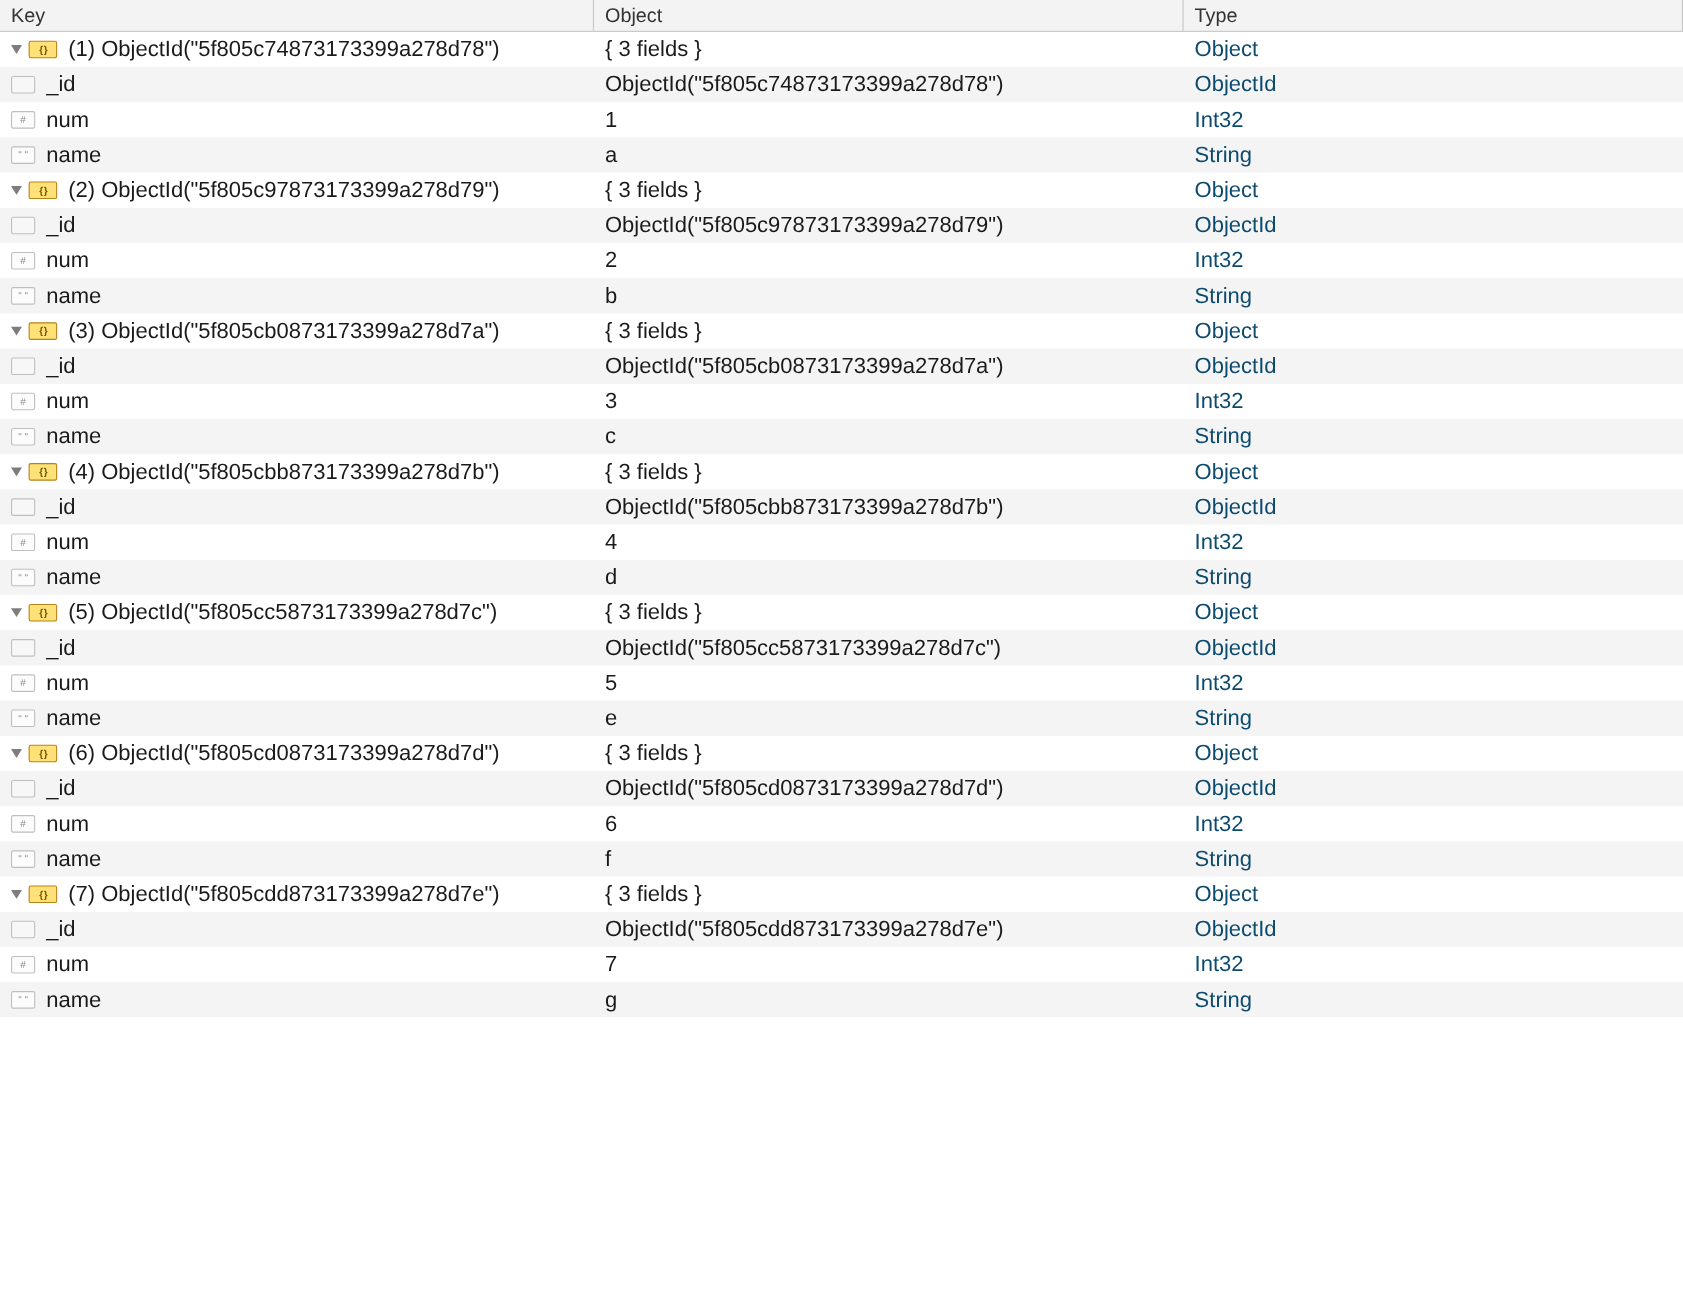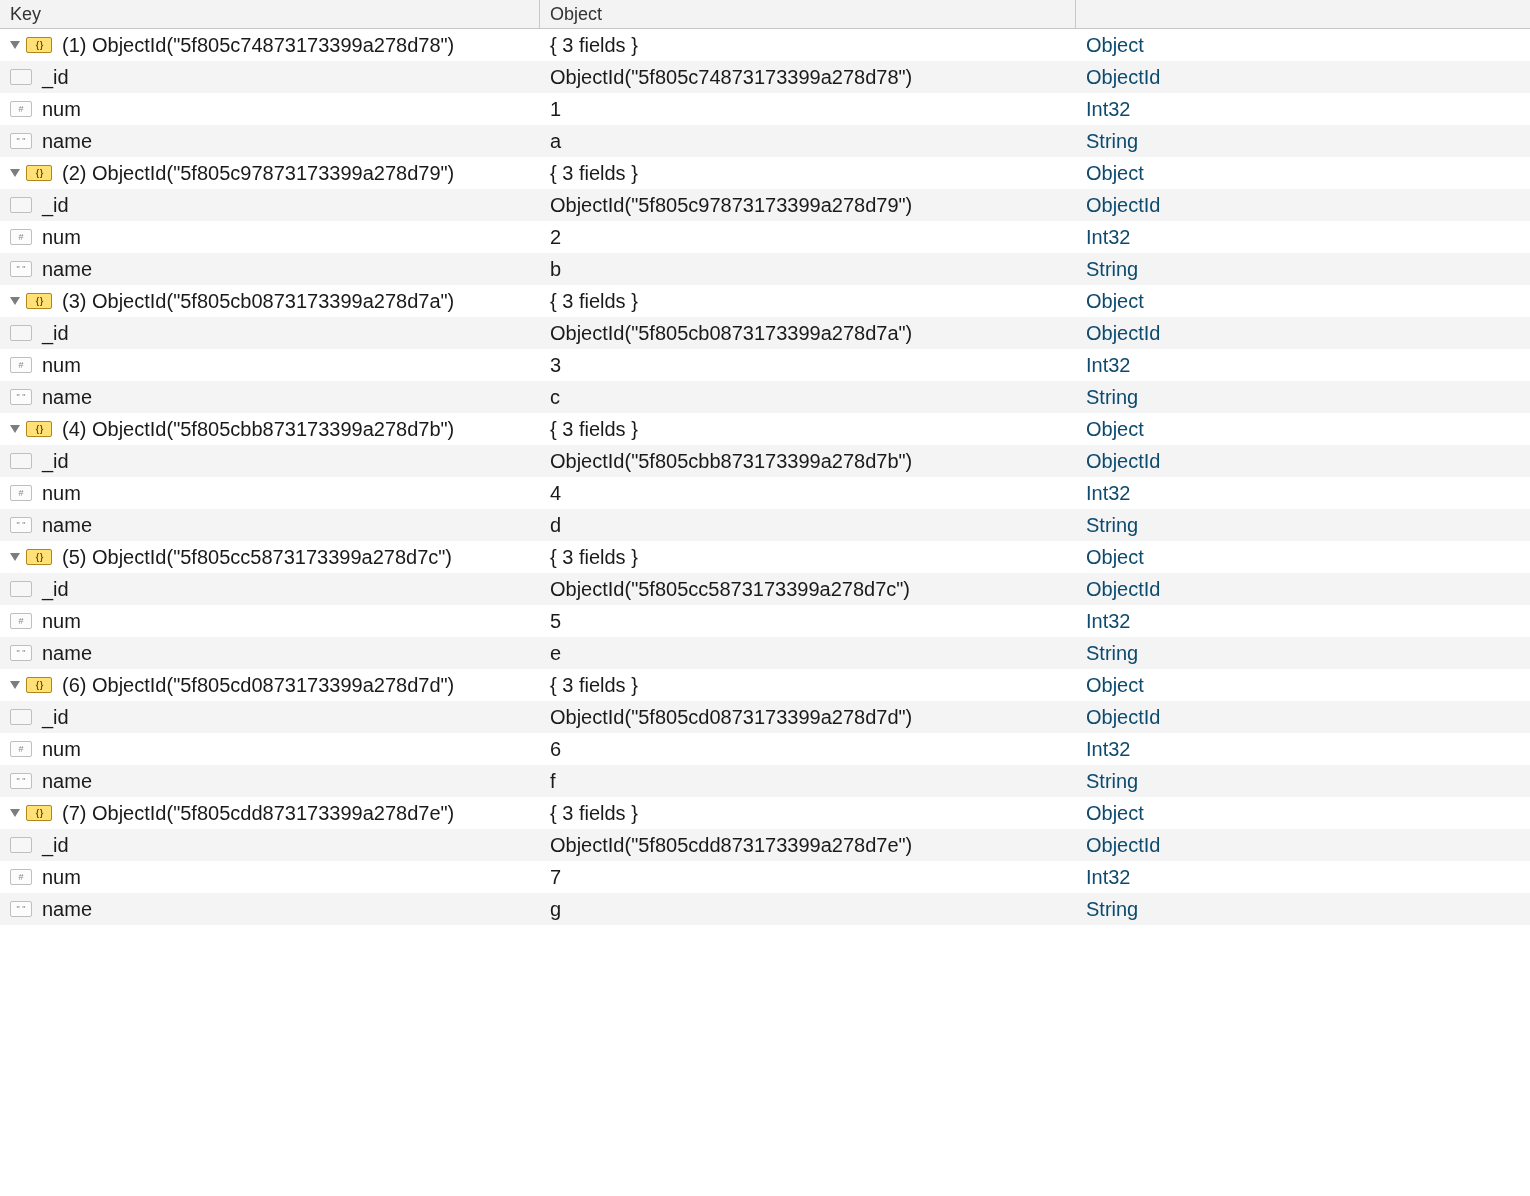--- a/index.html
+++ b/index.html
@@ -23,20 +23,21 @@
   .field-icon.id{background:#f7f7f7}
   .val-text,.key-text{white-space:nowrap}
 </style>
 </head>
 <body>
 
 <div class="table">
   <div class="header">
     <div class="col col-key">Key</div>
     <div class="col col-val">Object</div>
+    <div class="col col-type">Type</div>
   </div>
   <div id="body">
       <div class="row">
         <div class="cell key indent0">
           <span class="disc"></span>
           <span class="doc-icon">{ }</span>
           <span class="key-text">(1) ObjectId("5f805c74873173399a278d78")</span>
         </div>
         <div class="cell val">
           <span class="val-text">{ 3 fields }</span>

